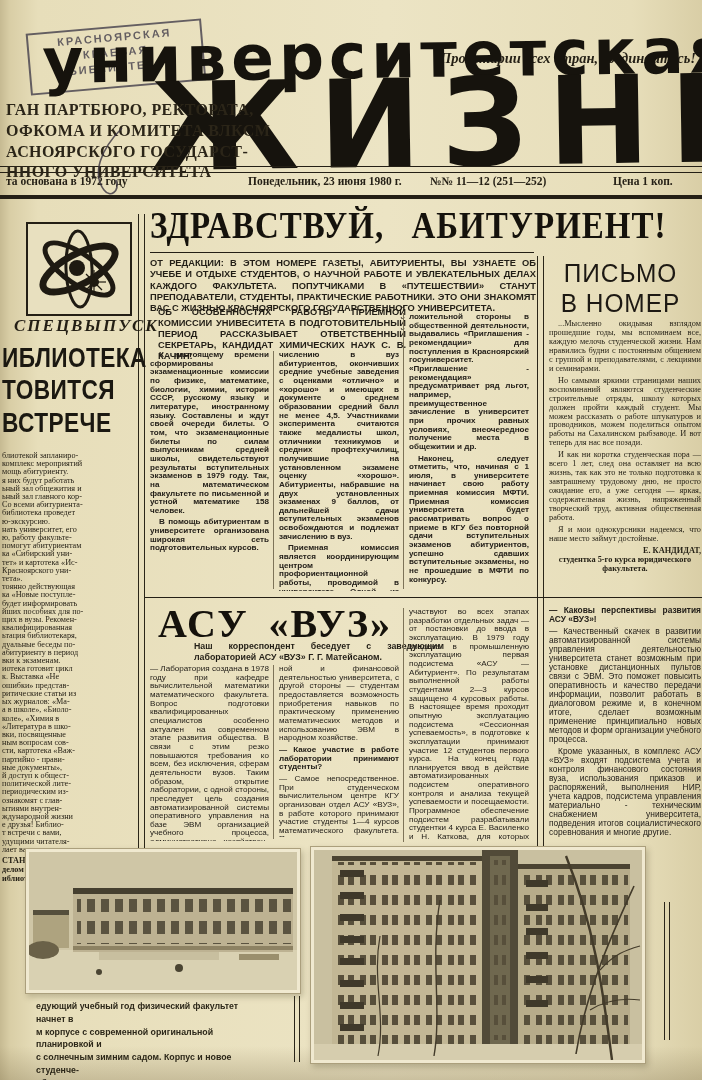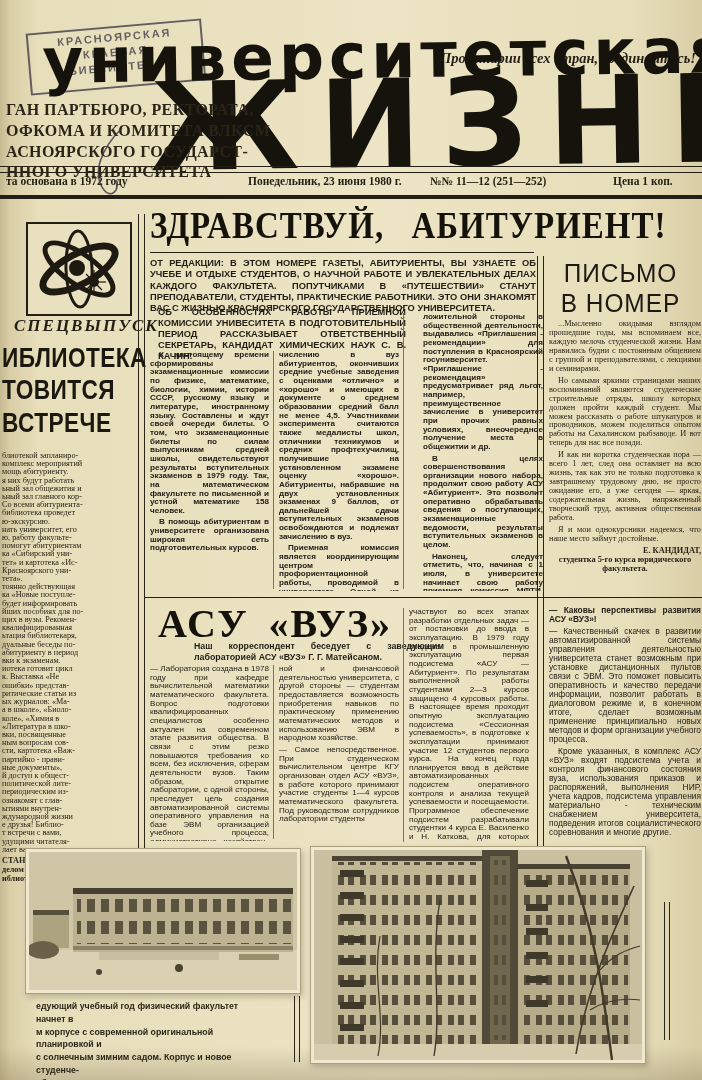--- a/index.html
+++ b/index.html
@@ -153,23 +153,22 @@
     <p>К настоящему времени сформированы экзаменационные комиссии по физике, математике, биологии, химии, истории СССР, русскому языку и литературе, иностранному языку. Составлены и ждут своей очереди билеты. О том, что экзаменационные билеты по силам выпускникам средней школы, свидетельствуют результаты вступительных экзаменов в 1979 году. Так, на математическом факультете по письменной и устной математике 158 человек.</p>
     <p>В помощь абитуриентам в университете организована широкая сеть подготовительных курсов.</p>
 
   </div>
   <div class="abs vthin" style="left:273px;top:351px;height:238px;"></div>
   <div class="abs col sans b j smallsans" style="left:279px;top:351px;width:120px;height:240px;">
     <p class="noind">числению в вуз абитуриентов, окончивших средние учебные заведения с оценками «отлично» и «хорошо» и имеющих в документе о среднем образовании средний балл не менее 4,5. Участниками эксперимента считаются также медалисты школ, отличники техникумов и средних профтехучилищ, получившие на установленном экзамене оценку «хорошо». Абитуриенты, набравшие на двух установленных экзаменах 9 баллов, от дальнейшей сдачи вступительных экзаменов освобождаются и подлежат зачислению в вуз.</p>
     <p>Приемная комиссия является координирующим центром профориентационной работы, проводимой в университете. Одной из особенностей этой работы в нынешнем году является направление ведущих преподавателей университета на выпускные экзамены в школы города и края. Ребятам, показавшим отличные знания и проявившим себя с по-</p>
   </div>
   <div class="abs vthin" style="left:403px;top:313px;height:276px;"></div>
-  <div class="abs col sans b j smallsans" style="left:409px;top:313px;width:120px;height:278px;margin-left:14px;">
+  <div class="abs col sans b j smallsans" style="left:409px;top:313px;width:120px;height:278px;">
     <p class="noind">ложительной стороны в общественной деятельности, выдавались «Приглашения - рекомендации» для поступления в Красноярский госуниверситет. «Приглашение - рекомендация» предусматривает ряд льгот, например, преимущественное зачисление в университет при прочих равных условиях, внеочередное получение места в общежитии и др.</p>
-    <p>В целях совершенствования организации нового набора, продолжит свою работу АСУ «Абитуриент». Это позволит оперативно обрабатывать сведения о поступающих, экзаменационные ведомости, результаты вступительных экзаменов в целом.</p>
     <p>Наконец, следует отметить, что, начиная с 1 июля, в университете начинает свою работу приемная комиссия МФТИ. Приемная комиссия университета будет рассматривать вопрос о приеме в КГУ без повторной сдачи вступительных экзаменов абитуриентов, успешно сдавших вступительные экзамены, но не прошедшие в МФТИ по конкурсу.</p>
   </div>
 
   <div class="abs vruled" style="left:537px;top:256px;width:5px;height:592px;"></div>
 
   <div class="abs sans pre" style="left:550px;top:258px;width:150px;text-align:center;font-size:26px;line-height:1.16;letter-spacing:1px;transform:scaleX(.94);transform-origin:left top;color:#1d1913;">ПИСЬМО
 В НОМЕР</div>
   <div class="abs col serif j" style="left:549px;top:320px;width:152px;height:274px;font-size:8.3px;line-height:1.08;color:#262217;">
     <p>...Мысленно окидывая взглядом прошедшие годы, мы вспоминаем все, каждую мелочь студенческой жизни. Нам нравились будни с постоянным общением с группой и преподавателями, с лекциями и семинарами.</p>
     <p>Но самыми яркими страницами наших воспоминаний являются студенческие строительные отряды, школу которых должен пройти каждый студент. Мы можем рассказать о работе штукатуров и проводников, можем поделиться опытом работы на Сахалинском рыбзаводе. И вот теперь для нас все позади.</p>
@@ -183,20 +182,21 @@
 
   <div class="abs serif b" style="left:150px;top:600px;width:250px;text-align:center;font-size:40px;word-spacing:8px;letter-spacing:2px;color:#15120c;">АСУ «ВУЗ»</div>
   <div class="abs sans b j" style="left:150px;top:641px;width:250px;font-size:8.8px;line-height:1.2;color:#221e16;margin-left:44px;">Наш корреспондент беседует с заведующим лабораторией АСУ «ВУЗ» Г. Г. Матейсаном.</div>
 
   <div class="abs col sans j smallsans" style="left:150px;top:665px;width:119px;height:176px;">
     <p class="noind">— Лаборатория создана в 1978 году при кафедре вычислительной математики математического факультета. Вопрос подготовки квалифицированных специалистов особенно актуален на современном этапе развития общества. В связи с этим резко повышаются требования ко всем, без исключения, сферам деятельности вузов. Таким образом, открытие лаборатории, с одной стороны, преследует цель создания автоматизированной системы оперативного управления на базе ЭВМ организацией учебного процесса, административно - хозяйствен-</p>
   </div>
   <div class="abs vthin" style="left:273px;top:665px;height:174px;"></div>
   <div class="abs col sans j smallsans" style="left:279px;top:665px;width:120px;height:172px;">
     <p class="noind">ной и финансовой деятельностью университета, с другой стороны — студентам предоставляется возможность приобретения навыков по практическому применению математических методов и использованию ЭВМ в народном хозяйстве.</p>
+    <p class="b noind">— Какое участие в работе лаборатории принимают студенты?</p>
     <p class="noind">— Самое непосредственное. При студенческом вычислительном центре КГУ организован отдел АСУ «ВУЗ», в работе которого принимают участие студенты 1—4 курсов математического факультета. Под руководством сотрудников лаборатории студенты</p>
   </div>
   <div class="abs vthin" style="left:403px;top:608px;height:234px;"></div>
   <div class="abs col sans j smallsans" style="left:409px;top:608px;width:120px;height:236px;">
     <p class="noind">участвуют во всех этапах разработки отдельных задач — от постановки до ввода в эксплуатацию. В 1979 году введена в промышленную эксплуатацию первая подсистема «АСУ — Абитуриент». По результатам выполненной работы студентами 2—3 курсов защищено 4 курсовых работы. В настоящее время проходит опытную эксплуатацию подсистема «Сессионная успеваемость», в подготовке к эксплуатации принимают участие 12 студентов первого курса. На конец года планируется ввод в действие автоматизированных подсистем оперативного контроля и анализа текущей успеваемости и посещаемости. Программное обеспечение подсистем разрабатывали студентки 4 курса Е. Василенко и Н. Каткова, для которых созданные задачи являются темами дипломных работ.</p>
   </div>
 
   <div class="abs col sans j smallsans" style="left:549px;top:606px;width:152px;height:240px;font-size:8.4px;">
     <p class="b noind">— Каковы перспективы развития АСУ «ВУЗ»!</p>
     <p class="noind">— Качественный скачек в развитии автоматизированной системы управления деятельностью университета станет возможным при установке дистанционных пультов связи с ЭВМ. Это поможет повысить оперативность и качество передачи информации, позволит работать в диалоговом режиме и, в конечном итоге, сделает возможным применение принципиально новых методов и форм организации учебного процесса.</p>

